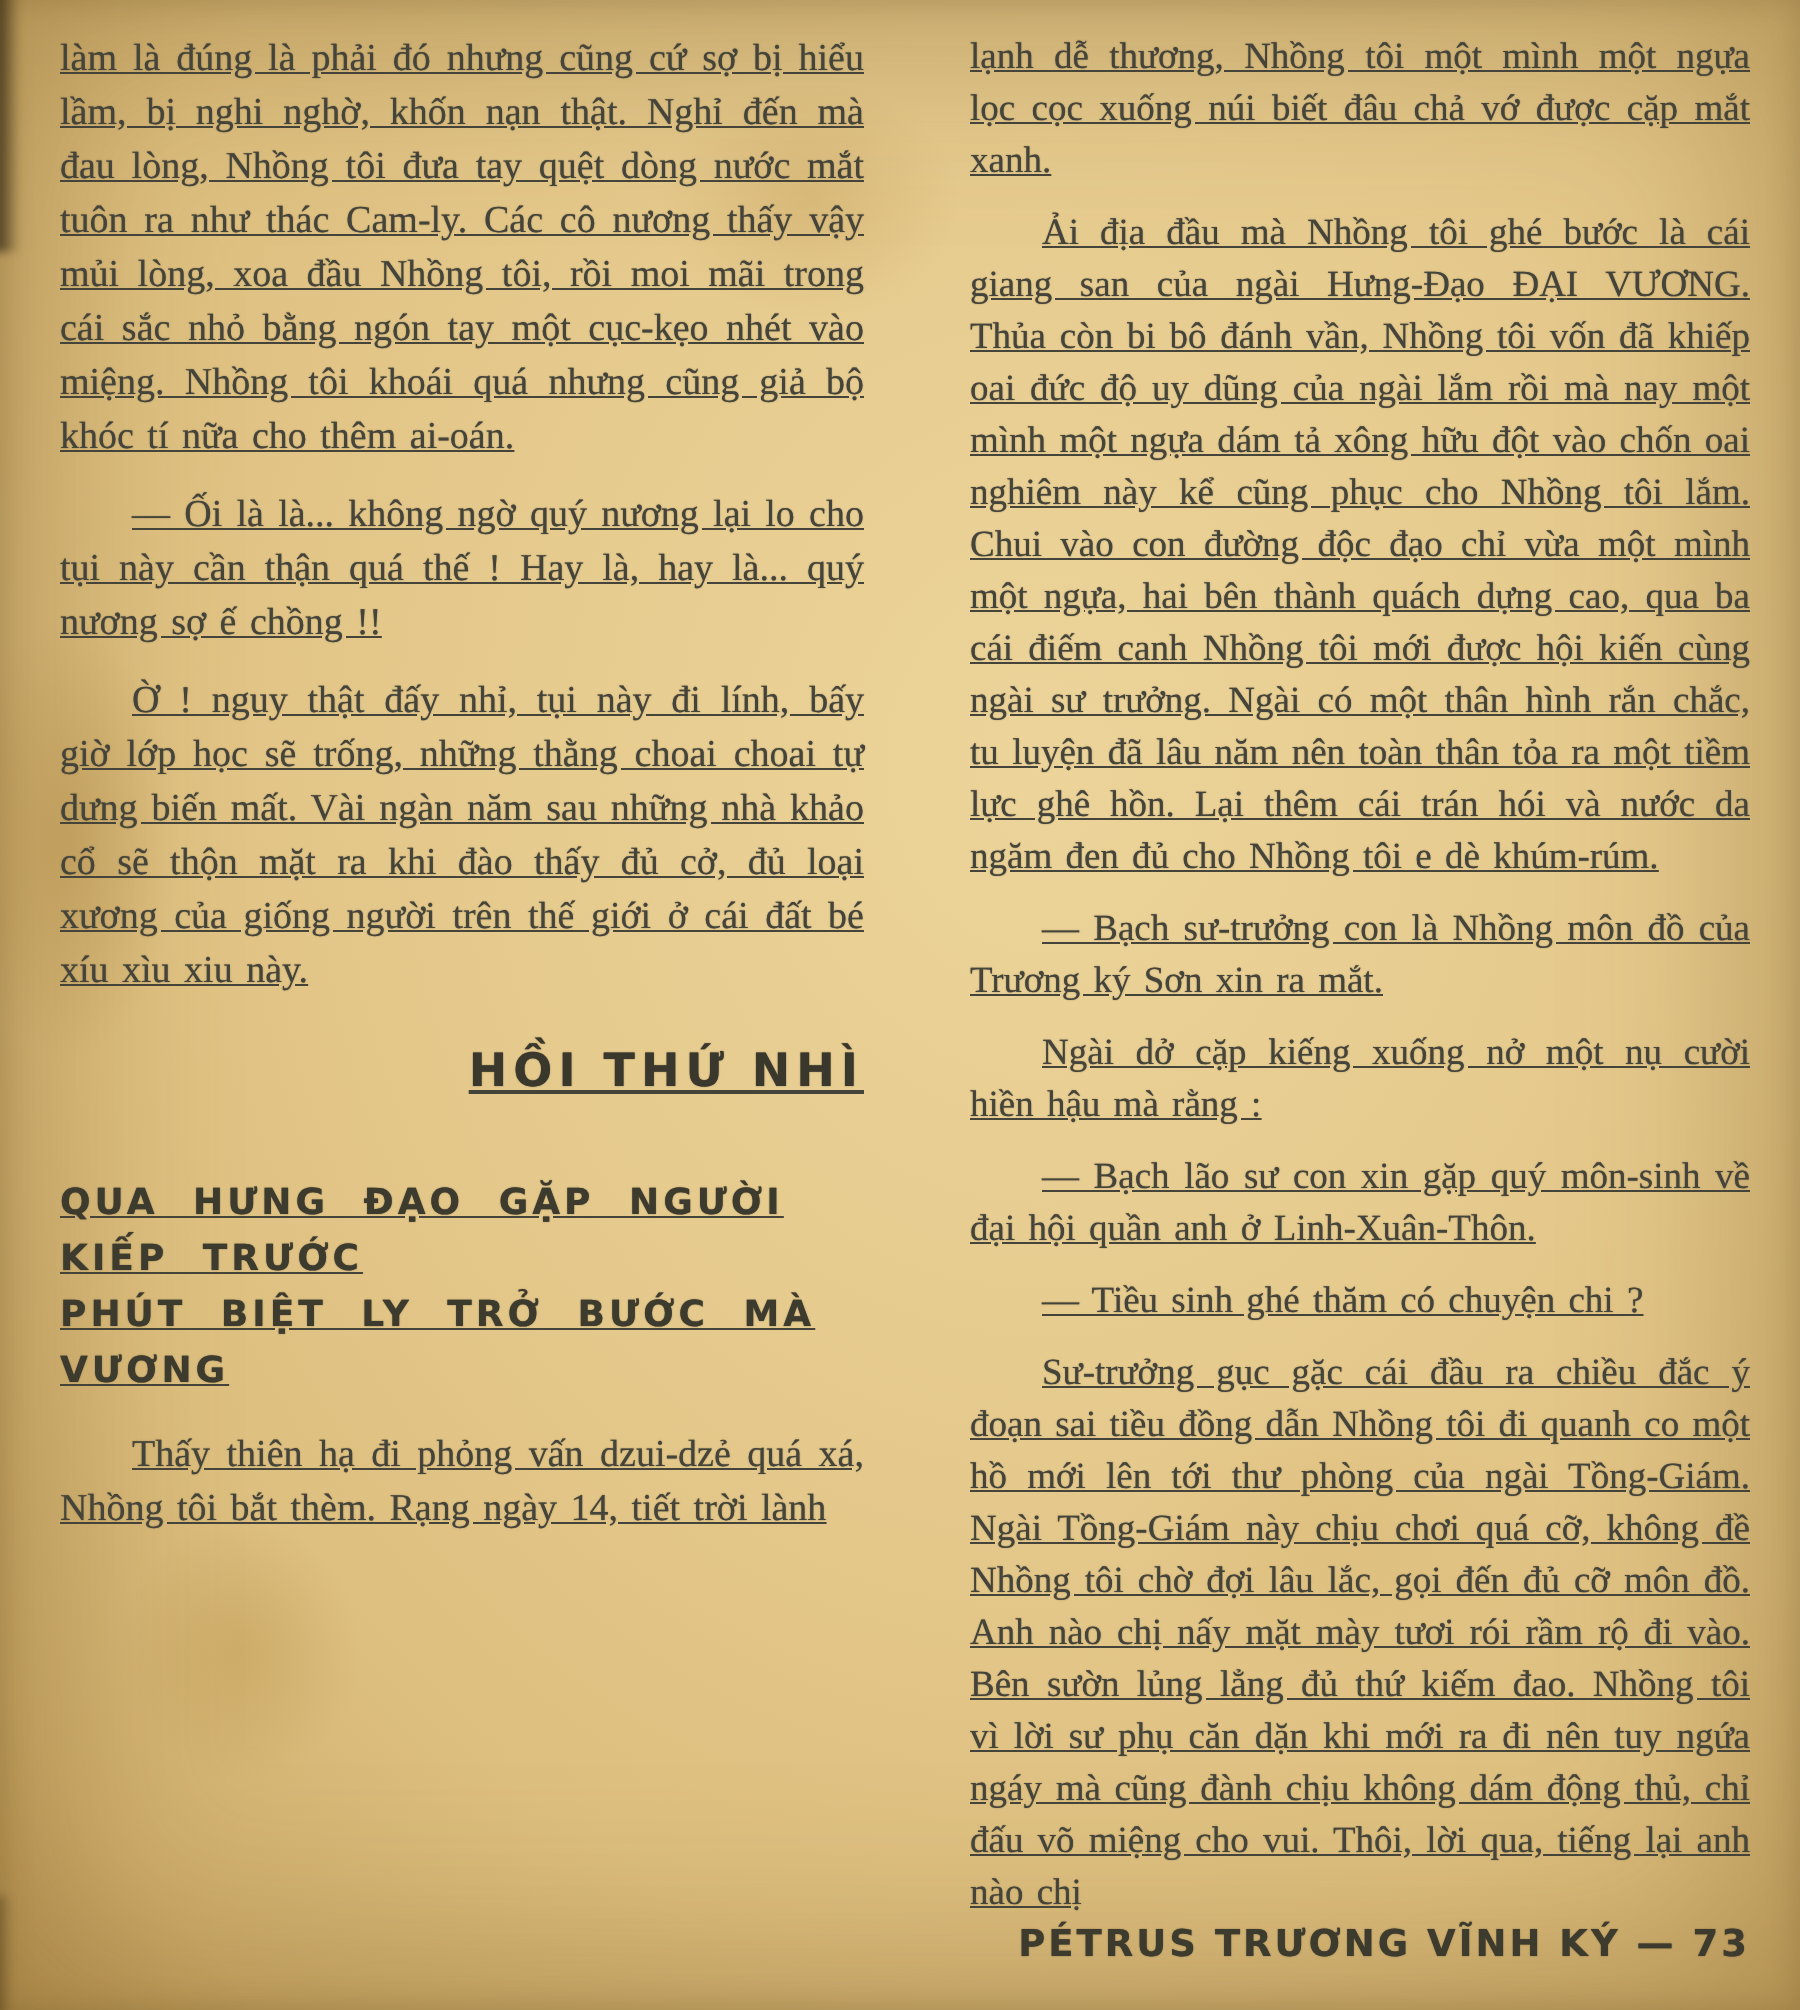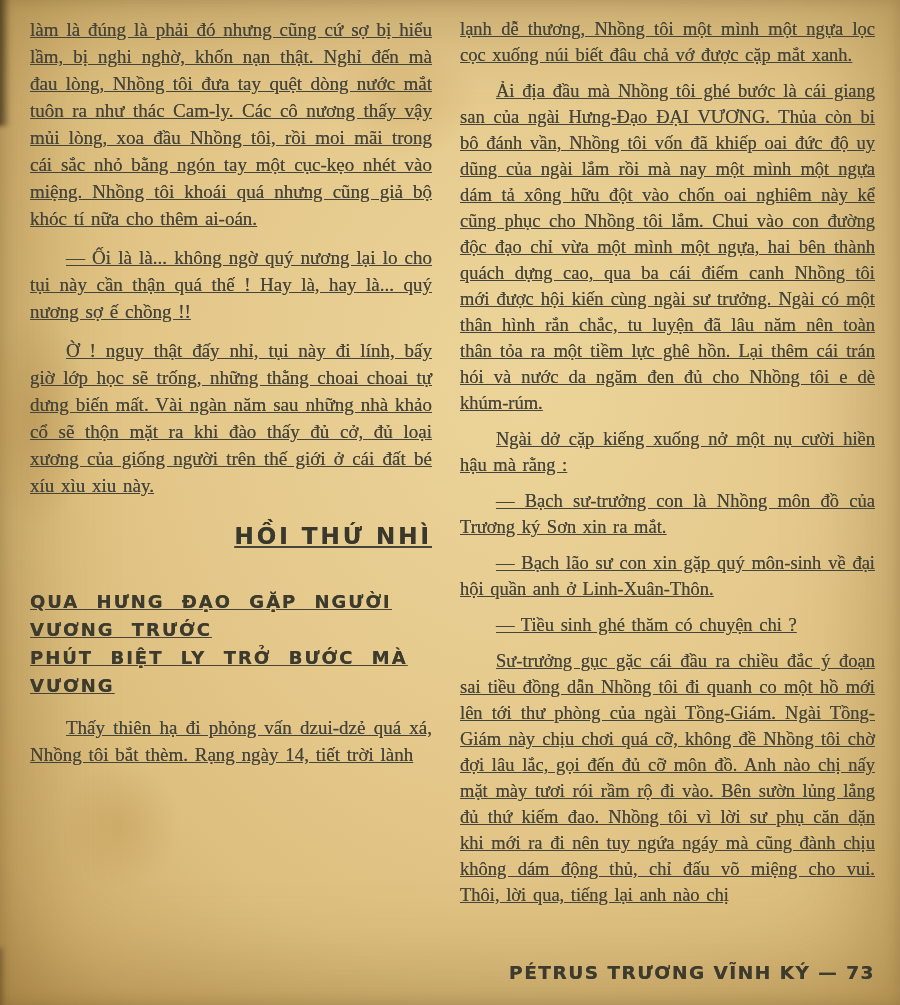--- a/index.html
+++ b/index.html
@@ -47,21 +47,21 @@
     position:relative;
     display:flex;
     padding:16px 25px 0 30px;
     gap:28px;
   }
   .col{ text-align:justify; hyphens:none; }
   .col p{ margin:0 0 12px 0; word-spacing:2px;
           text-shadow:0 0 0.6px rgba(58,56,44,.75); }
   .col-left{ width:402px; font-size:19px; line-height:27px; }
   .col-right{ width:415px; font-size:18.5px; line-height:26px; }
-  .col-right p{ margin-bottom:10px; }
+  .col-right p{ margin-bottom:10px;margin-left:25px; }
   .indent{ text-indent:36px; }
 
   .chapter-heading{
     margin:24px 0 0 0;
     padding-left:58px;
     text-align:right;
     font-family:"DejaVu Sans","Liberation Sans",sans-serif;
     font-weight:bold;
     font-size:23px;
     letter-spacing:3px;
@@ -109,33 +109,33 @@
 
     <div class="col col-left">
       <p>làm là đúng là phải đó nhưng cũng cứ sợ bị hiểu lầm, bị nghi nghờ, khốn nạn thật. Nghỉ đến mà đau lòng, Nhồng tôi đưa tay quệt dòng nước mắt tuôn ra như thác Cam-ly. Các cô nương thấy vậy mủi lòng, xoa đầu Nhồng tôi, rồi moi mãi trong cái sắc nhỏ bằng ngón tay một cục-kẹo nhét vào miệng. Nhồng tôi khoái quá nhưng cũng giả bộ khóc tí nữa cho thêm ai-oán.</p>
       <p class="indent">— Ối là là... không ngờ quý nương lại lo cho tụi này cần thận quá thế ! Hay là, hay là... quý nương sợ ế chồng !!</p>
       <p class="indent">Ờ ! nguy thật đấy nhỉ, tụi này đi lính, bấy giờ lớp học sẽ trống, những thằng choai choai tự dưng biến mất. Vài ngàn năm sau những nhà khảo cổ sẽ thộn mặt ra khi đào thấy đủ cở, đủ loại xương của giống người trên thế giới ở cái đất bé xíu xìu xiu này.</p>
 
       <h2 class="chapter-heading">HỒI THỨ NHÌ</h2>
 
       <div class="subtitle">
         <div class="sub-line">QUA HƯNG ĐẠO GẶP NGƯỜI</div>
-        <div class="sub-line">VƯƠNG TRƯỚC</div>
+        <div class="sub-line">KIẾP TRƯỚC</div>
         <div class="sub-line">PHÚT BIỆT LY TRỞ BƯỚC MÀ</div>
         <div class="sub-line">VƯƠNG</div>
       </div>
 
       <p class="indent">Thấy thiên hạ đi phỏng vấn dzui-dzẻ quá xá, Nhồng tôi bắt thèm. Rạng ngày 14, tiết trời lành</p>
     </div>
 
     <div class="col col-right">
       <p>lạnh dễ thương, Nhồng tôi một mình một ngựa lọc cọc xuống núi biết đâu chả vớ được cặp mắt xanh.</p>
       <p class="indent">Ải địa đầu mà Nhồng tôi ghé bước là cái giang san của ngài Hưng-Đạo ĐẠI VƯƠNG. Thủa còn bi bô đánh vần, Nhồng tôi vốn đã khiếp oai đức độ uy dũng của ngài lắm rồi mà nay một mình một ngựa dám tả xông hữu đột vào chốn oai nghiêm này kể cũng phục cho Nhồng tôi lắm. Chui vào con đường độc đạo chỉ vừa một mình một ngựa, hai bên thành quách dựng cao, qua ba cái điếm canh Nhồng tôi mới được hội kiến cùng ngài sư trưởng. Ngài có một thân hình rắn chắc, tu luyện đã lâu năm nên toàn thân tỏa ra một tiềm lực ghê hồn. Lại thêm cái trán hói và nước da ngăm đen đủ cho Nhồng tôi e dè khúm-rúm.</p>
+      <p class="indent">— Bạch sư-trưởng con là Nhồng môn đồ của Trương ký Sơn xin ra mắt.</p>
       <p class="indent">Ngài dở cặp kiếng xuống nở một nụ cười hiền hậu mà rằng :</p>
-      <p class="indent">— Bạch sư-trưởng con là Nhồng môn đồ của Trương ký Sơn xin ra mắt.</p>
       <p class="indent">— Bạch lão sư con xin gặp quý môn-sinh về đại hội quần anh ở Linh-Xuân-Thôn.</p>
       <p class="indent">— Tiều sinh ghé thăm có chuyện chi ?</p>
       <p class="indent">Sư-trưởng gục gặc cái đầu ra chiều đắc ý đoạn sai tiều đồng dẫn Nhồng tôi đi quanh co một hồ mới lên tới thư phòng của ngài Tồng-Giám. Ngài Tồng-Giám này chịu chơi quá cỡ, không đề Nhồng tôi chờ đợi lâu lắc, gọi đến đủ cỡ môn đồ. Anh nào chị nấy mặt mày tươi rói rầm rộ đi vào. Bên sườn lủng lẳng đủ thứ kiếm đao. Nhồng tôi vì lời sư phụ căn dặn khi mới ra đi nên tuy ngứa ngáy mà cũng đành chịu không dám động thủ, chỉ đấu võ miệng cho vui. Thôi, lời qua, tiếng lại anh nào chị</p>
     </div>
 
   </div>
 
   <div class="page-footer">
     <span>PÉTRUS TRƯƠNG VĨNH KÝ — 73</span>
   </div>

